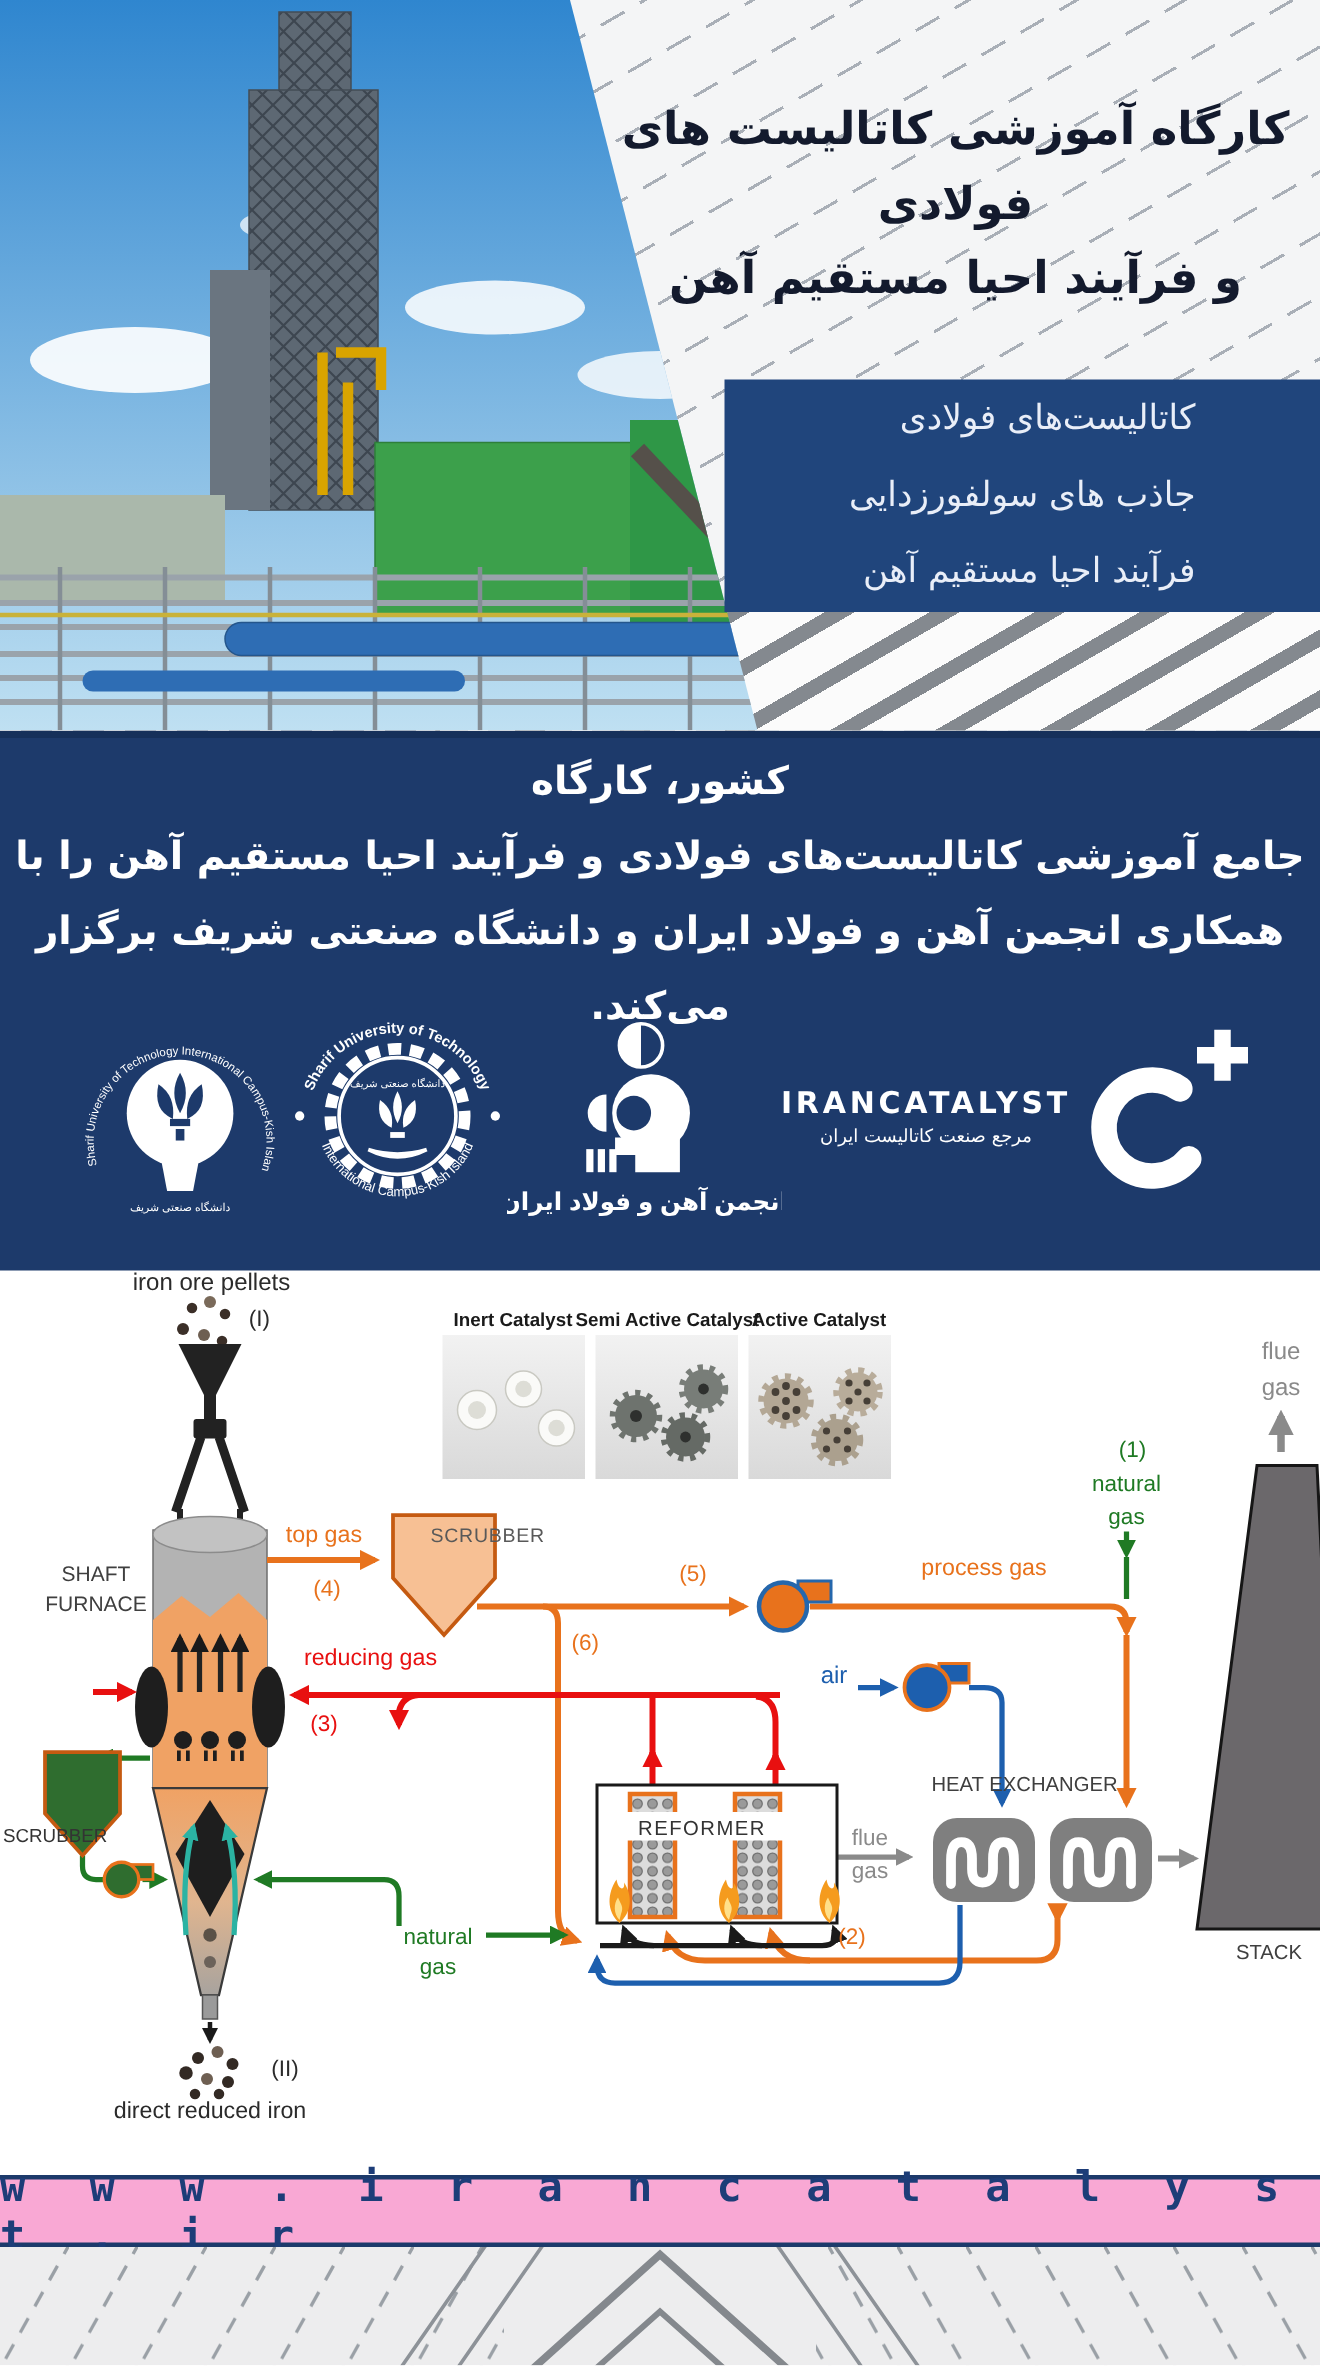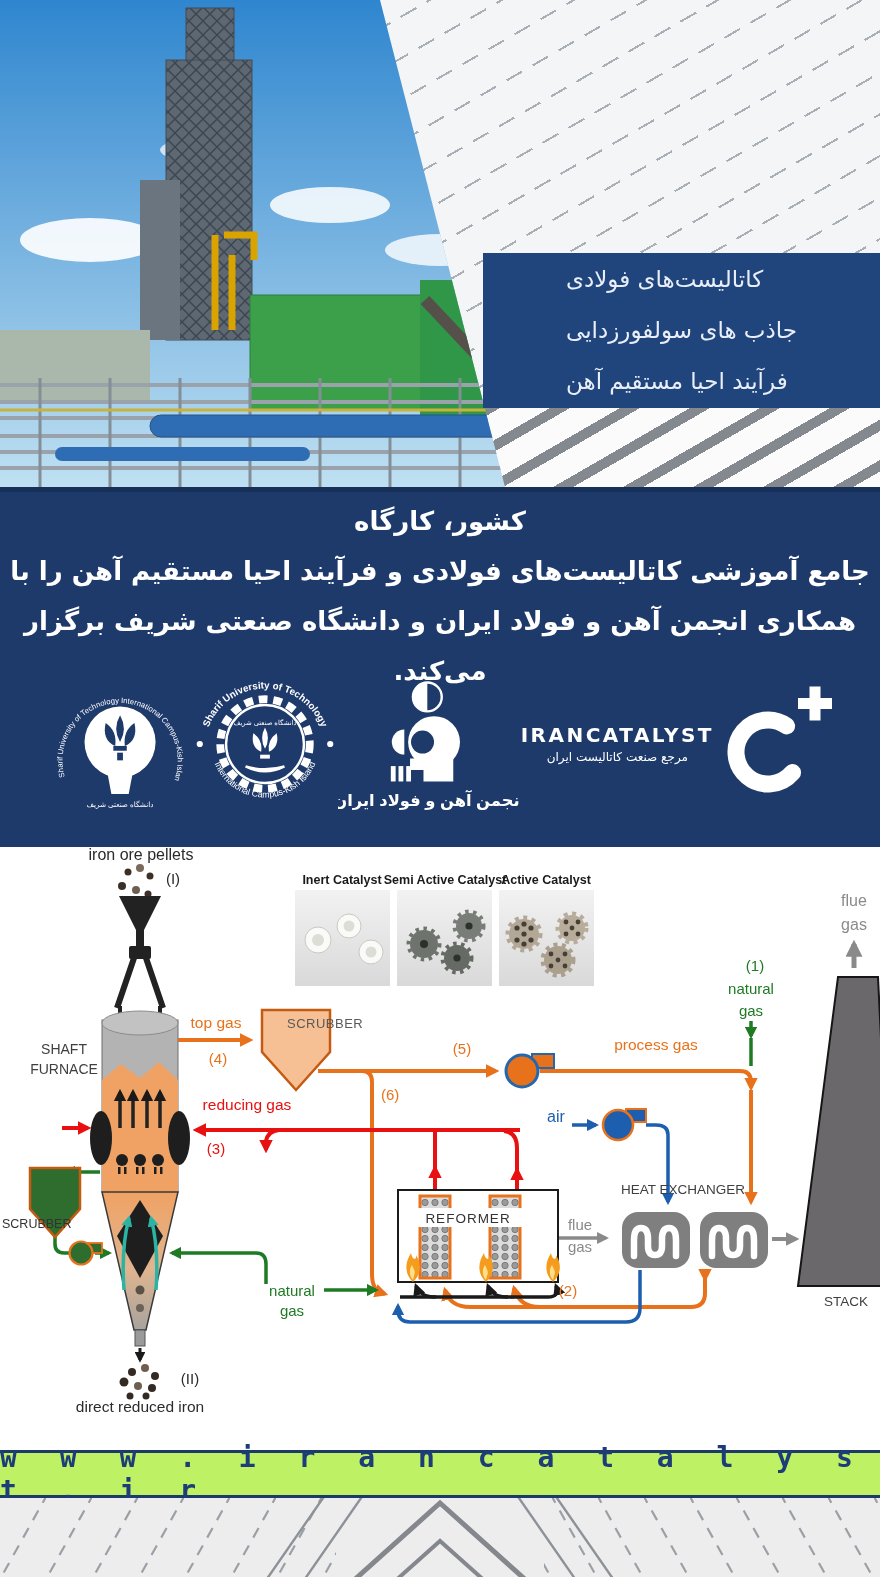--- a/index.html
+++ b/index.html
@@ -15,21 +15,21 @@
   }
   .stripe-band{position:absolute;left:290px;right:0;top:408px;height:79px;
     background-color:#fbfbfb;
     background-image:repeating-linear-gradient(150deg,transparent 0 25px,#84898f 25px 35px);}
   .photo{position:absolute;left:0;top:0;width:505px;height:487px;
     clip-path:polygon(0 0,380px 0,505px 487px,0 487px);}
   .hero-title{position:absolute;top:62px;right:8px;width:470px;text-align:center;
     direction:rtl;color:#131a2d;font-weight:bold;font-size:30px;line-height:1.65;white-space:pre-line;}
   .topics-box{position:absolute;left:483px;right:0;top:253px;height:155px;background:#20457c;
     display:flex;align-items:center;justify-content:center;}
-  .topics-text{direction:rtl;text-align:left;color:#e9eef8;font-size:23px;line-height:51px;white-space:pre-line;}
+  .topics-text{direction:rtl;text-align:right;color:#e9eef8;font-size:23px;line-height:51px;white-space:pre-line;}
 
   
   .about-band{width:880px;height:163px;background:#1d3a6b;border-top:5px solid #16305a;box-sizing:border-box;
     display:flex;align-items:center;justify-content:center;}
   .about-text{direction:rtl;text-align:center;color:#ffffff;font-weight:bold;font-size:26px;line-height:50px;white-space:pre-line;}
 
   
   .logos-band{width:880px;height:188px;background:#1d3a6b;display:flex;align-items:center;
     justify-content:space-between;padding:0 48px;box-sizing:border-box;}
   .logos-band svg text{fill:#ffffff;}
@@ -39,21 +39,21 @@
   .ic-en{font-size:20px;letter-spacing:2.5px;font-weight:bold;line-height:1.3;}
   .ic-tag{font-size:12px;line-height:1.5;}
 
   
   .diagram{position:relative;width:880px;height:599px;background:#fff;}
   svg text{font-family:"Liberation Sans","DejaVu Sans",sans-serif;}
 
   
   .url-gap{height:13px;background:#fff;}
   .url-band{height:42px;border-top:3px solid #1d3a6b;border-bottom:3px solid #1d3a6b;
-    display:flex;align-items:center;justify-content:center;background:#bef264;}
+    display:flex;align-items:center;justify-content:center;background:#f9a8d4;}
   .url-text{font-family:"DejaVu Sans Mono",monospace;font-size:28px;letter-spacing:13px;
     color:#1d3d78;font-weight:bold;}
 
   
   .footer{width:880px;height:79px;}
 </style>
 </head>
 <body>
 
 <div class="page">
@@ -91,20 +91,22 @@
         </g>
         <g stroke="#848e96" stroke-width="3">
           <path d="M40,378 V487 M110,378 V487 M180,378 V487 M250,378 V487 M320,378 V487 M390,378 V487 M460,378 V487"></path>
         </g>
         <rect x="150" y="415" width="355" height="22" rx="11" fill="#2e6db4" stroke="#24568c"></rect>
         <rect x="55" y="447" width="255" height="14" rx="7" fill="#2e6db4"></rect>
         <path d="M0,410 H505" stroke="#c9b23a" stroke-width="3"></path>
       </svg>
     </div>
 
+    <div class="hero-title">کارگاه آموزشی کاتالیست های فولادی
+و فرآیند احیا مستقیم آهن</div>
 
     <div class="topics-box">
       <div class="topics-text">کاتالیست‌های فولادی
 جاذب های سولفورزدایی
 فرآیند احیا مستقیم آهن</div>
     </div>
   </div>
 
   <div class="about-band">
     <div class="about-text">شرکت ایران کاتالیست به عنوان مرجع مستقل صنعت کاتالیست کشور، کارگاه

